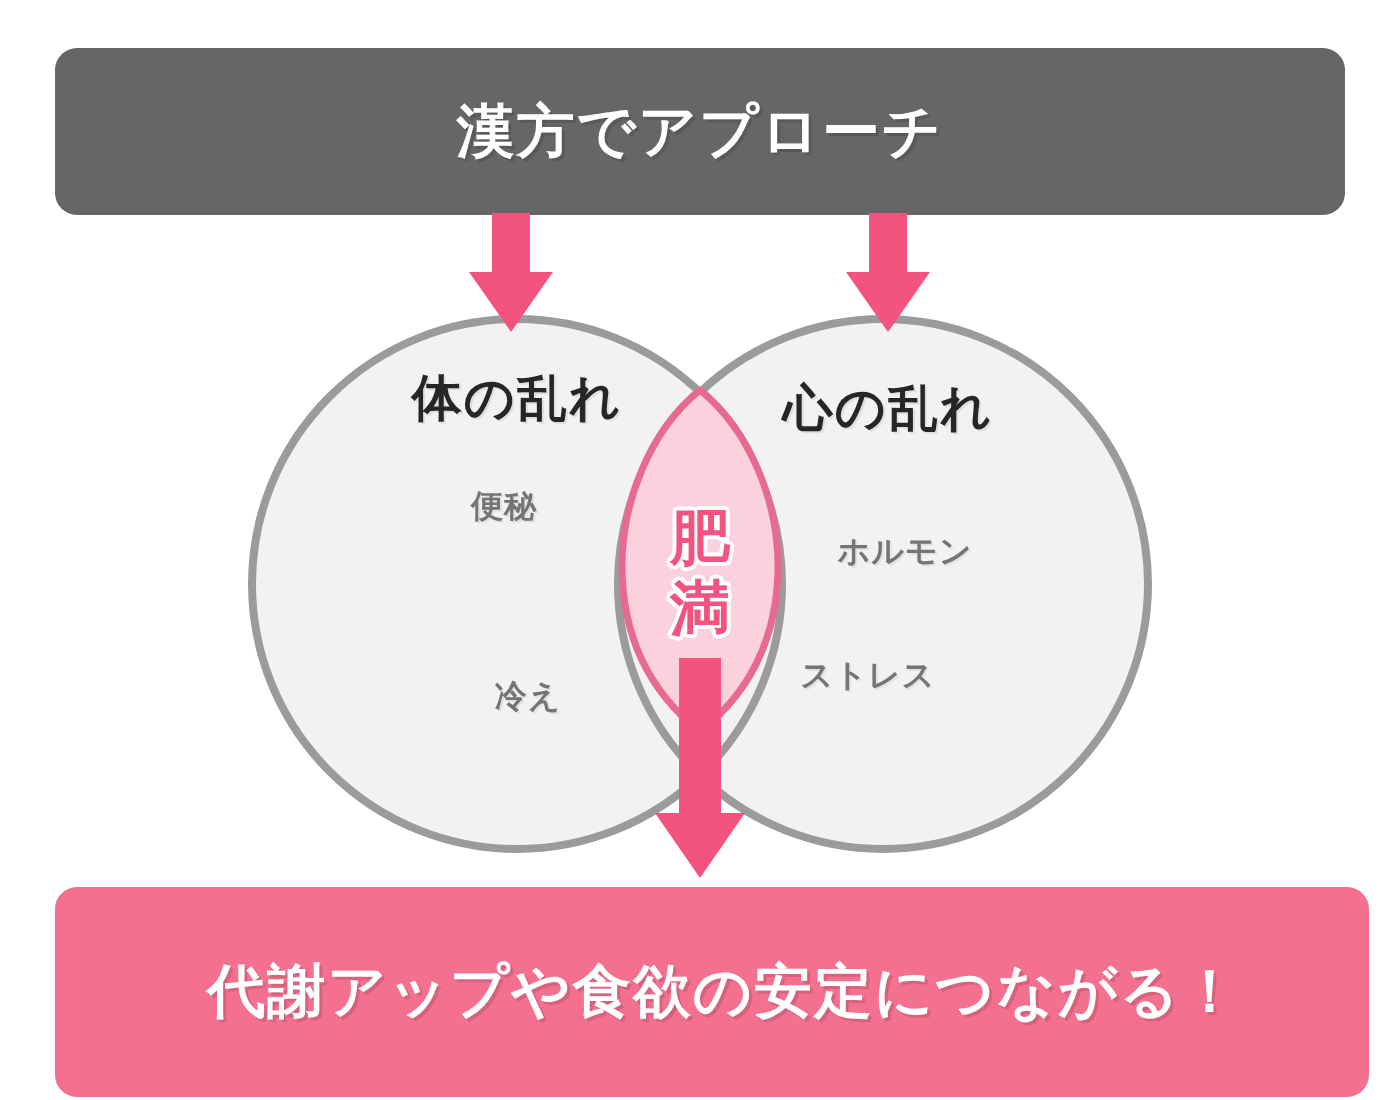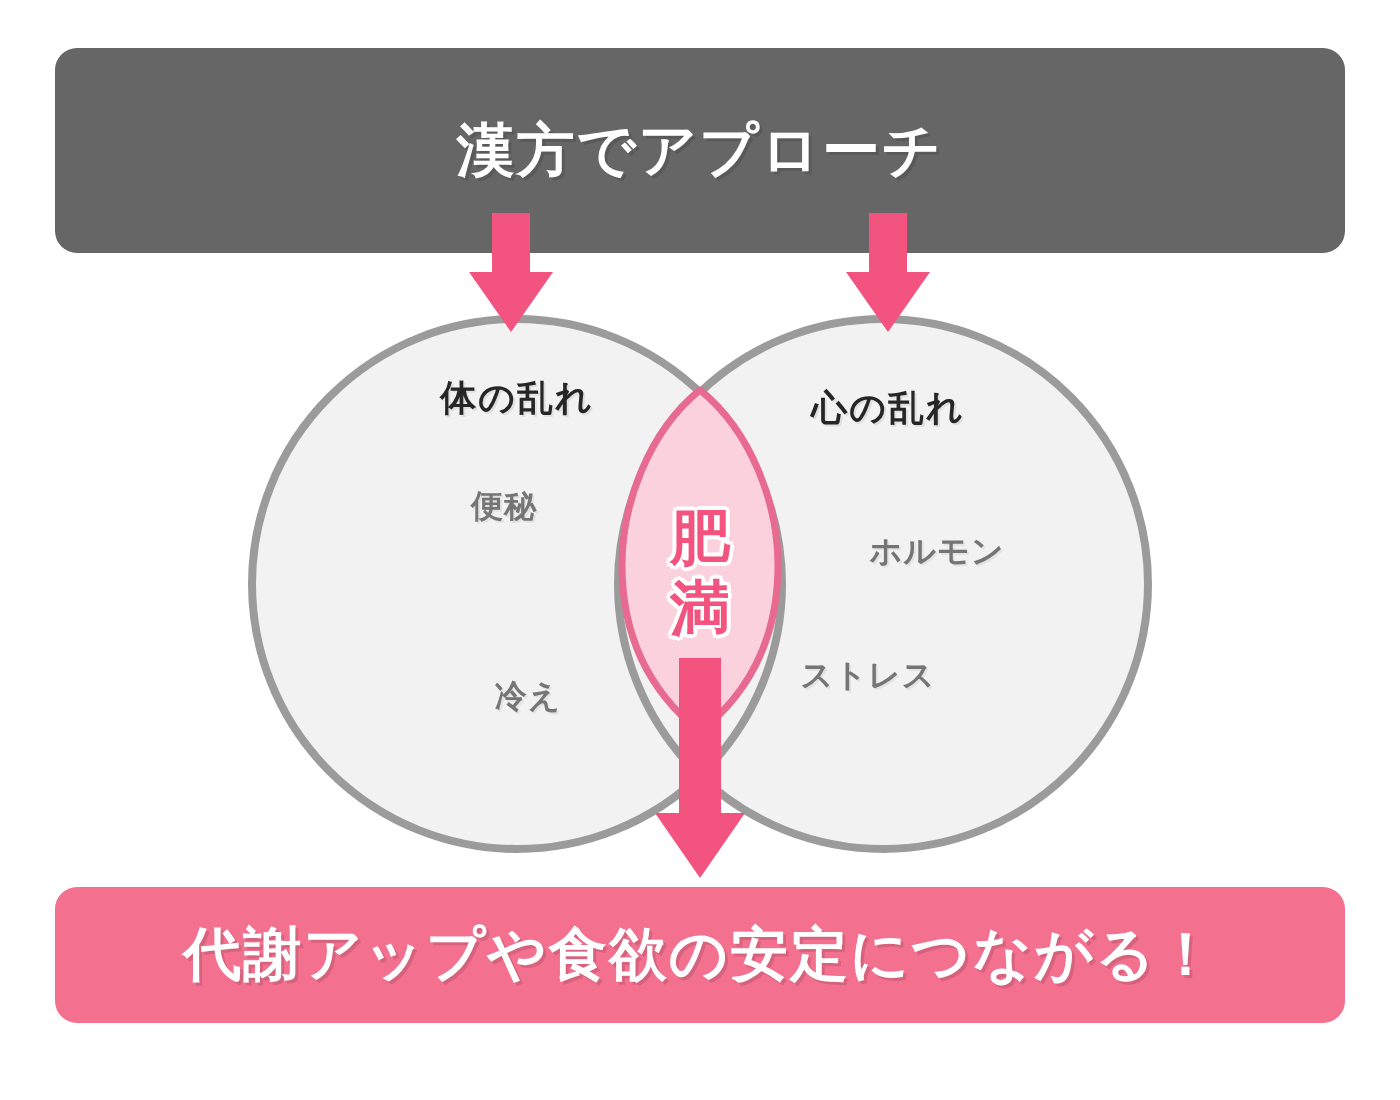--- a/index.html
+++ b/index.html
@@ -21,27 +21,28 @@
     position: absolute;
     left: 55px;
     width: 1290px;
     border-radius: 22px;
     display: flex;
     align-items: center;
     justify-content: center;
   }
   .banner-top {
     top: 48px;
-    height: 205px;
+    height: 167px;
     background: var(--banner-gray, #666666);
   }
   .banner-bottom {
     top: 887px;
-    height: 136px;
+    height: 210px;
     background: var(--result-banner-pink, #F4708F);
+    padding-left: 24px;
   }
   .banner-label {
     color: #ffffff;
     font-weight: bold;
     font-size: 58px;
     letter-spacing: 2px;
     text-shadow: 3px 3px 0 rgba(0,0,0,0.12);
     white-space: nowrap;
   }
 
@@ -68,21 +69,21 @@
   .pink-arrow { fill: var(--accent-pink, #F2547F); }
 
   
   .float {
     position: absolute;
     transform: translate(-50%, -50%);
     white-space: nowrap;
     font-weight: bold;
   }
   .circle-title {
-    font-size: 36px;
+    font-size: 50px;
     color: var(--heading-text, #262626);
     letter-spacing: 2px;
     text-shadow: 2px 2px 0 rgba(0,0,0,0.08);
   }
   .circle-item {
     font-size: 32px;
     color: var(--item-text, #757575);
     letter-spacing: 1px;
     text-shadow: 2px 2px 0 rgba(0,0,0,0.06);
   }
@@ -133,21 +134,21 @@
     <path class="pink-arrow" d="M 869,213 H 907 V 272 H 930 L 888,332 L 846,272 H 869 Z"></path>
 
     <path class="pink-arrow" d="M 679,658 H 721 V 813 H 745 L 700,878 L 655,813 H 679 Z"></path>
   </svg>
 
   <div class="float circle-title" style="left:517px; top:398px;">体の乱れ</div>
   <div class="float circle-item" style="left:504px; top:507px;">便秘</div>
   <div class="float circle-item" style="left:528px; top:697px;">冷え</div>
 
   <div class="float circle-title" style="left:888px; top:408px;">心の乱れ</div>
-  <div class="float circle-item item-multiline" style="left:905px; top:551px;margin-left:32px;">
+  <div class="float circle-item item-multiline" style="left:905px; top:551px;">
     <div>ホルモン</div>
   </div>
   <div class="float circle-item" style="left:868px; top:676px;">ストレス</div>
 
   <div class="float overlap-label" style="left:700px; top:573px;">
     <span class="overlap-char">肥</span>
     <span class="overlap-char">満</span>
   </div>
 
   <div class="banner banner-bottom">

